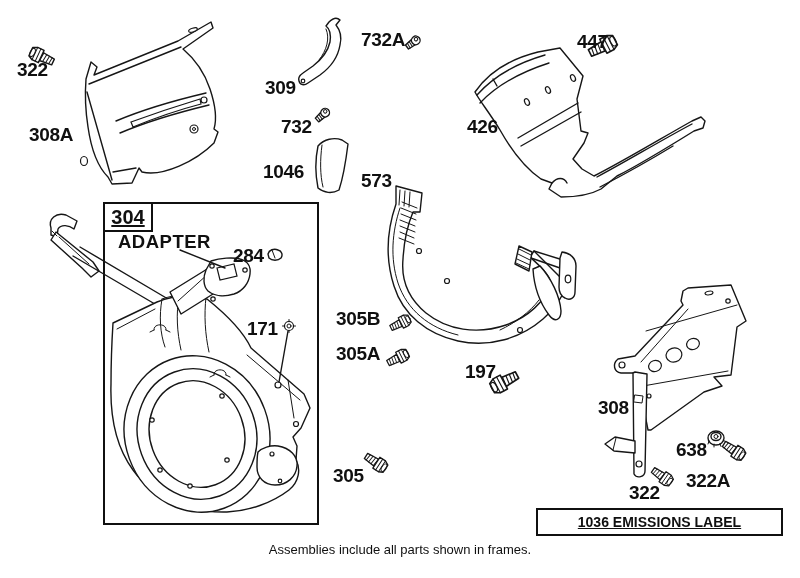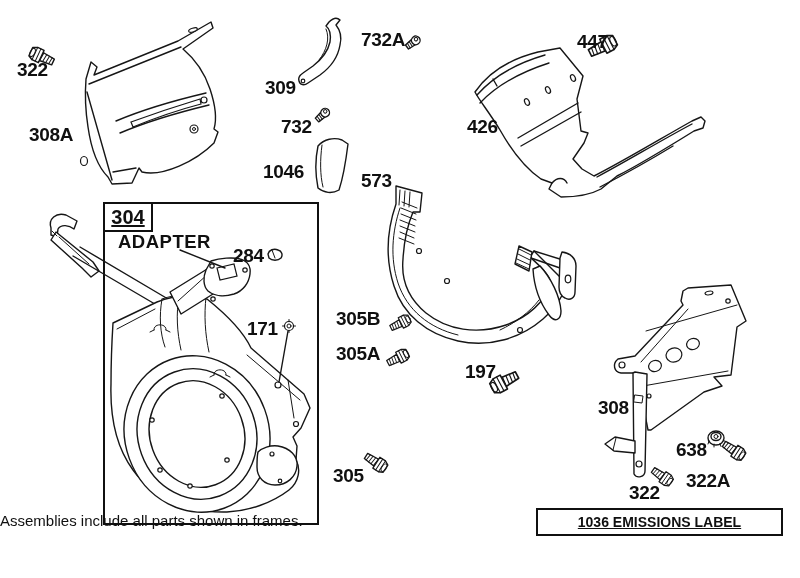--- a/index.html
+++ b/index.html
@@ -6,22 +6,22 @@
   #stage{position:relative;width:800px;height:578px;background:#ffffff;overflow:hidden;
          font-family:"Liberation Sans",sans-serif;color:#101010;}
   #art{position:absolute;left:0;top:0;z-index:1;pointer-events:none;}
   .frame{position:absolute;border:2.6px solid #101010;z-index:0;}
   .tagbox{position:absolute;border:2.6px solid #101010;background:#fff;z-index:2;
           display:flex;align-items:center;justify-content:center;
           font-weight:bold;text-decoration:underline;}
   .plabel{position:absolute;z-index:3;font-weight:bold;font-size:19px;
           letter-spacing:-0.3px;white-space:nowrap;}
   .adlabel{position:absolute;z-index:3;font-weight:bold;font-size:18.5px;letter-spacing:0.5px;}
-  #caption{position:absolute;left:0;top:512px;width:800px;text-align:left;
-           font-size:15px;z-index:3;}
+  #caption{position:absolute;left:0;top:542px;width:800px;text-align:center;
+           font-size:13px;z-index:3;}
   .fl{fill:#ffffff;stroke:#161616;stroke-width:1.4;stroke-linejoin:round;stroke-linecap:round;}
   .ln{fill:none;stroke:#161616;stroke-width:1.4;stroke-linejoin:round;stroke-linecap:round;}
   .tn{fill:none;stroke:#161616;stroke-width:1;stroke-linejoin:round;stroke-linecap:round;}
   .hw{fill:#ffffff;stroke:#161616;stroke-width:1.2;}
 </style>
 </head>
 <body>
 
 <div id="stage">
 

